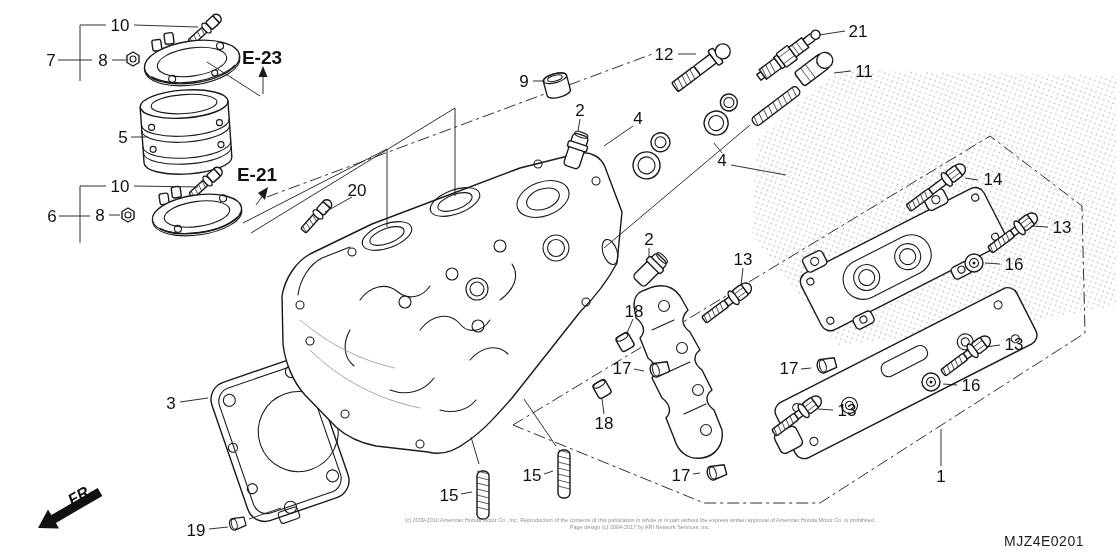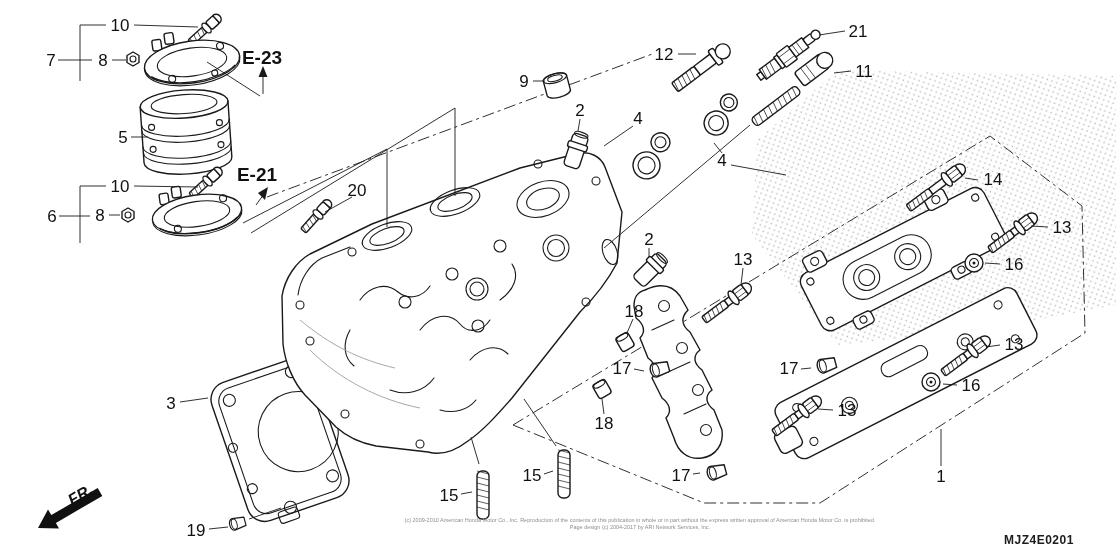--- a/index.html
+++ b/index.html
@@ -8,21 +8,21 @@
   svg{position:absolute;left:0;top:0;}
   svg text{font-family:"Liberation Sans", sans-serif;}
   .ol{fill:#fff;stroke:#1a1a1a;stroke-width:1.4;stroke-linejoin:round;}
   .ln{fill:none;stroke:#1a1a1a;stroke-width:1.1;stroke-linejoin:round;stroke-linecap:round;}
   .thin{fill:none;stroke:#1a1a1a;stroke-width:.7;}
   .lead{fill:none;stroke:#1a1a1a;stroke-width:.9;}
   .chain{fill:none;stroke:#1a1a1a;stroke-width:.9;stroke-dasharray:12 4 3 4;}
   .gray{fill:none;stroke:#a8a8a8;stroke-width:1;}
   .plabel{font-size:17px;fill:#111;}
   .ref{font-size:19px;font-weight:bold;fill:#111;}
-  .code{position:absolute;left:1004px;top:533px;font-size:12px;font-weight:700;
+  .code{position:absolute;left:1004px;top:533px;font-size:14px;font-weight:400;
         letter-spacing:.5px;color:#1c1c1c;}
   .copy{position:absolute;left:250px;top:517px;width:780px;text-align:center;
         font-size:5.5px;line-height:6.5px;color:#8f8f8f;}
   .fr-text{font-size:16px;font-weight:bold;font-style:italic;fill:#111;}
 </style>
 </head>
 <body>
 
 <div id="stage">
 <svg width="1120" height="560" viewBox="0 0 1120 560">

